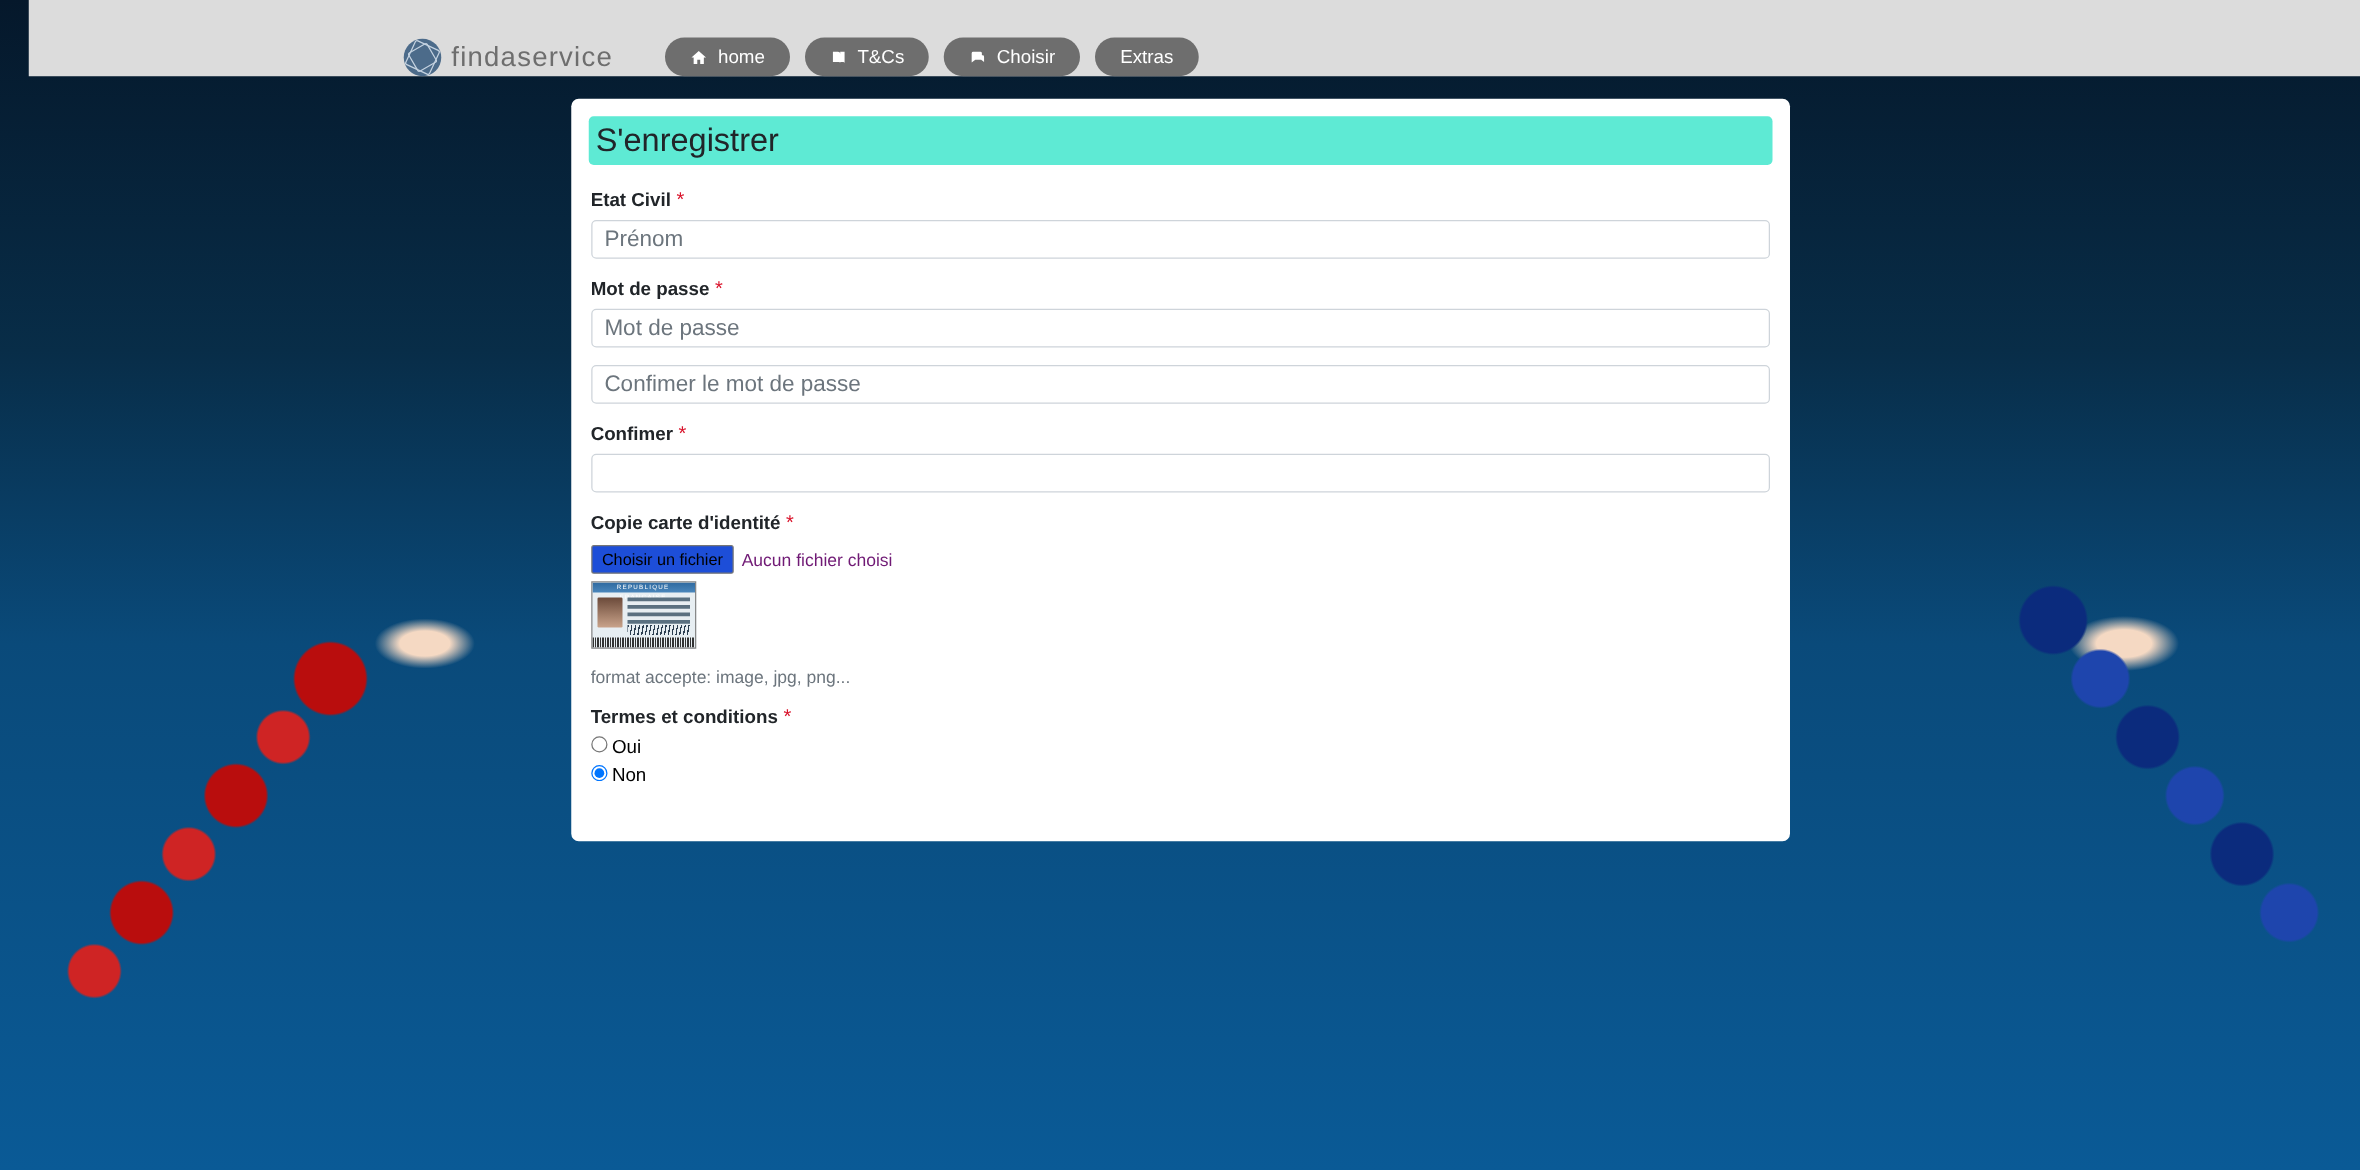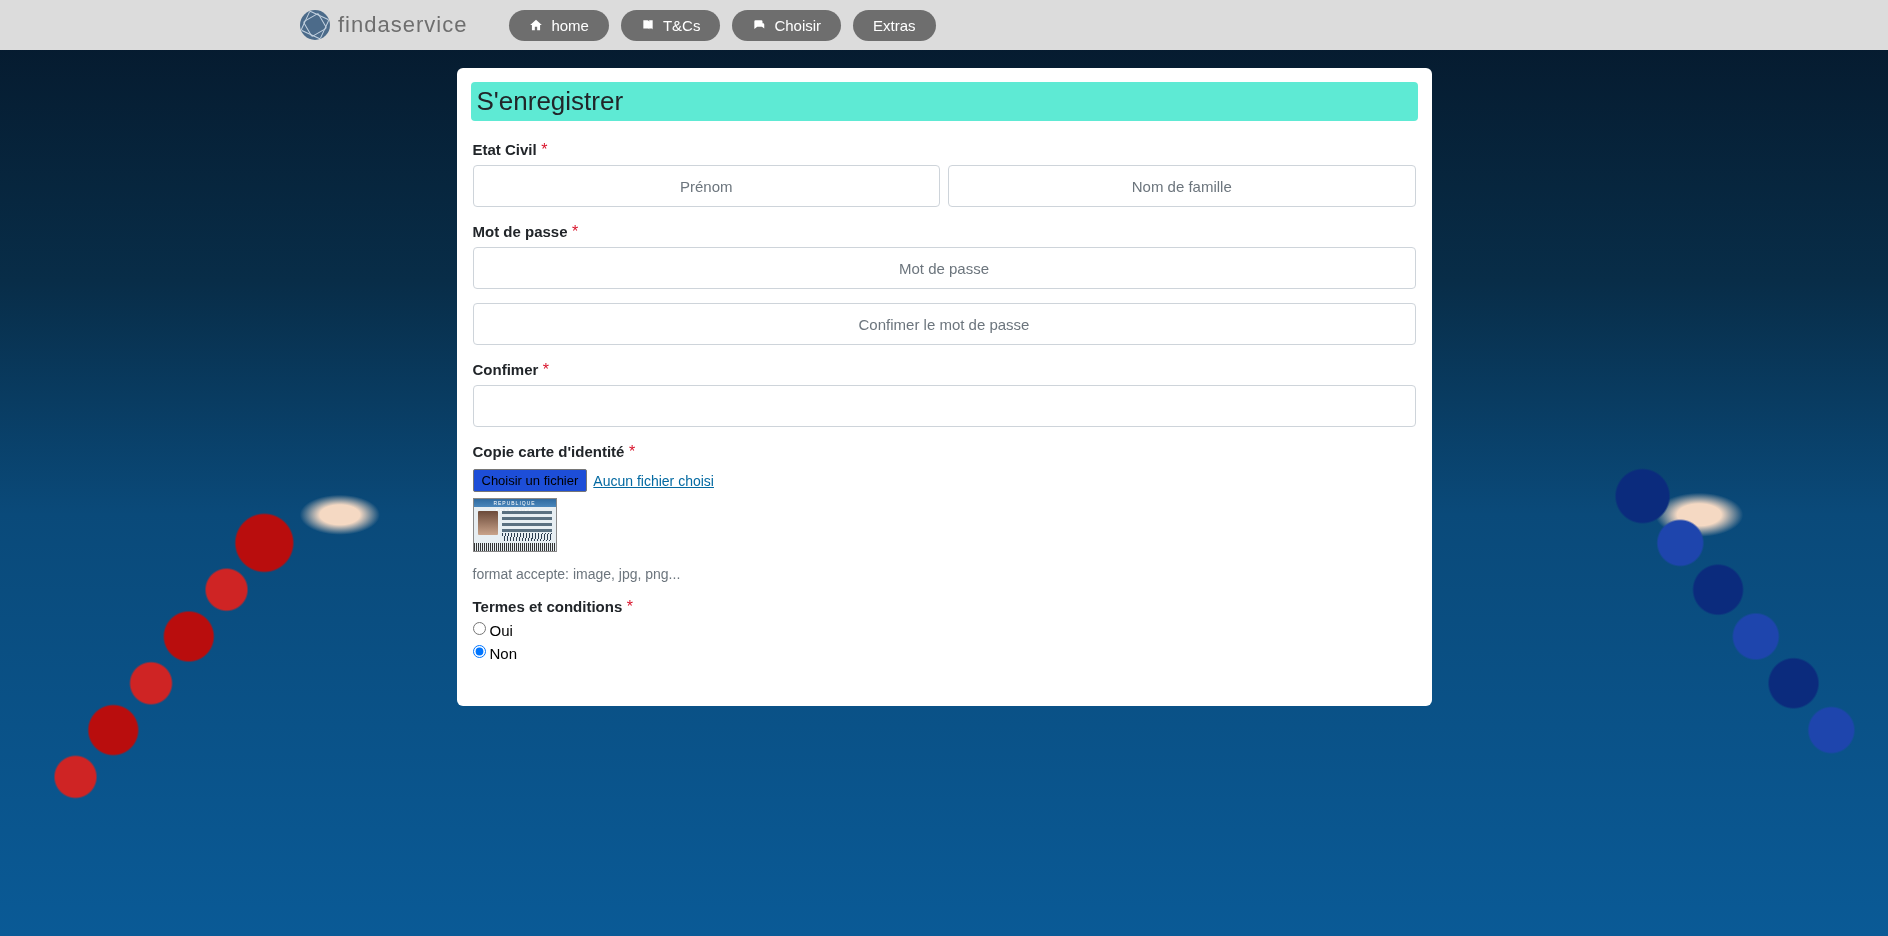--- a/index.html
+++ b/index.html
@@ -30,26 +30,27 @@
       radial-gradient(circle at 95% 73%, #0b2b7d 0 24px, transparent 26px),
       radial-gradient(circle at 97% 78%, #1e45ad 0 22px, transparent 24px),
       radial-gradient(ellipse 120px 60px at 18% 55%, #f5d9c3 0 20px, transparent 40px),
       radial-gradient(ellipse 120px 60px at 90% 55%, #f5d9c3 0 22px, transparent 44px),
       linear-gradient(180deg, #05182b 0%, #082d48 30%, #0a4a7a 55%, #0a5a96 100%);
     background-repeat: no-repeat;
   }
 
   
   .topbar {
-    height: 50px;
+    height: 61px;
     background: #dcdcdc;
     display: flex;
-    align-items: center;
+    align-items: flex-end;
     padding-left: 300px;
     gap: 12px;
+    margin-left: 23px;
   }
   .brand {
     display: flex;
     align-items: center;
     gap: 8px;
     margin-right: 30px;
   }
   .brand-logo {
     width: 30px; height: 30px;
     border-radius: 50%;
@@ -108,47 +109,46 @@
     color: #212529;
   }
   .req { color: #d9132b; }
   .row2 {
     display: flex;
     gap: 8px;
     margin-top: 6px;
   }
   .input {
     flex: 1;
-    height: 42px;
+    height: 31px;
     border: 1px solid #ced4da;
     border-radius: 4px;
     padding: 6px 10px;
-    font-size: 15px;
+    font-size: 18px;
     color: #495057;
-    text-align: center;
   }
   .input::placeholder { color: #6c757d; }
   .input-full { width: 100%; display:block; margin-top:6px; }
   .spacer-sm { height: 8px; }
 
   .file-row {
     margin-top: 8px;
     display: flex;
     align-items: center;
     gap: 6px;
   }
   .file-btn {
     border: 1px solid #767676;
     background: #1d4ed8;
     font-size: 13px;
     padding: 3px 8px;
     border-radius: 2px;
     cursor: pointer;
   }
-  .file-status { font-size: 14px; color: #0369a1; text-decoration: underline; }
+  .file-status { font-size: 14px; color: #701a75; }
   .id-card {
     margin-top: 6px;
     width: 84px;
     height: 54px;
     border: 1px solid #888;
     background: #e7eef2;
     position: relative;
     overflow: hidden;
   }
   .id-card .topline {
@@ -244,21 +244,20 @@
 <main class="container">
   <h1 class="page-title">S'enregistrer</h1>
 
   <div class="form">
 
     <div class="group">
       <span class="label">Etat Civil</span>
       <span class="req">*</span>
       <div class="row2">
         <input class="input" type="text" placeholder="Prénom" style="">
-        <input class="input" type="text" placeholder="Nom de famille" style="">
       </div>
     </div>
 
 
     <div class="group">
       <span class="label">Mot de passe</span>
       <span class="req">*</span>
       <input class="input input-full" type="password" placeholder="Mot de passe" style="">
       <div class="spacer-sm"></div>
       <input class="input input-full" type="password" placeholder="Confimer le mot de passe" style="">

